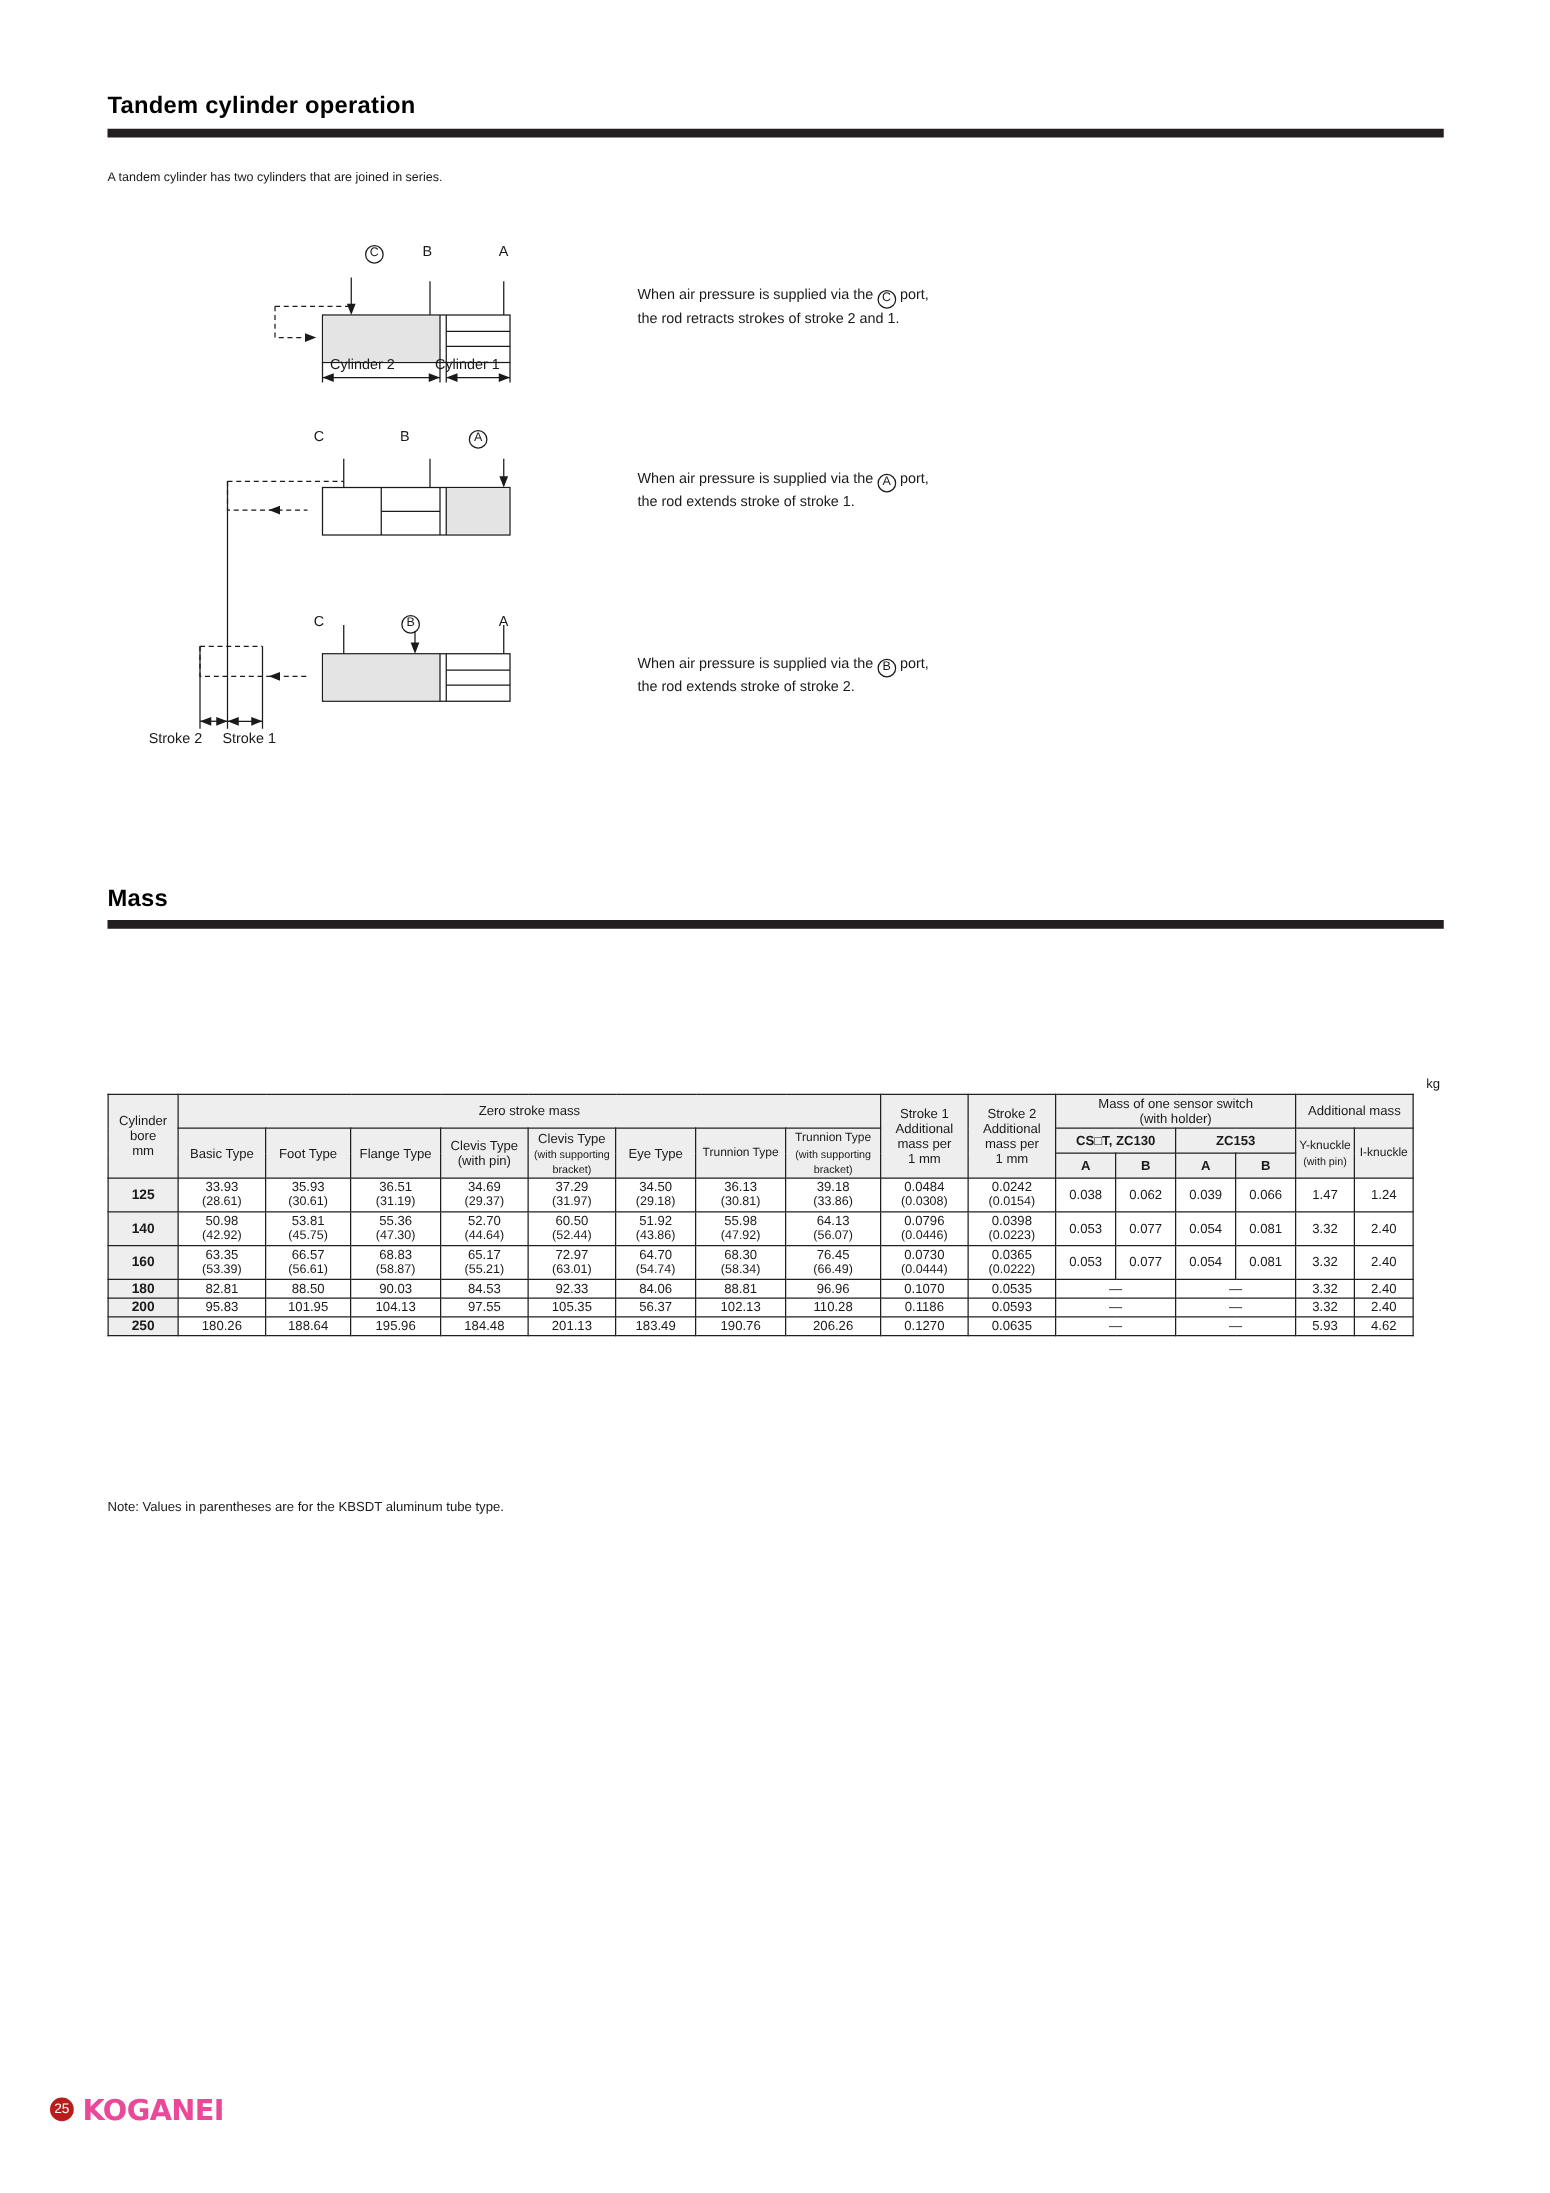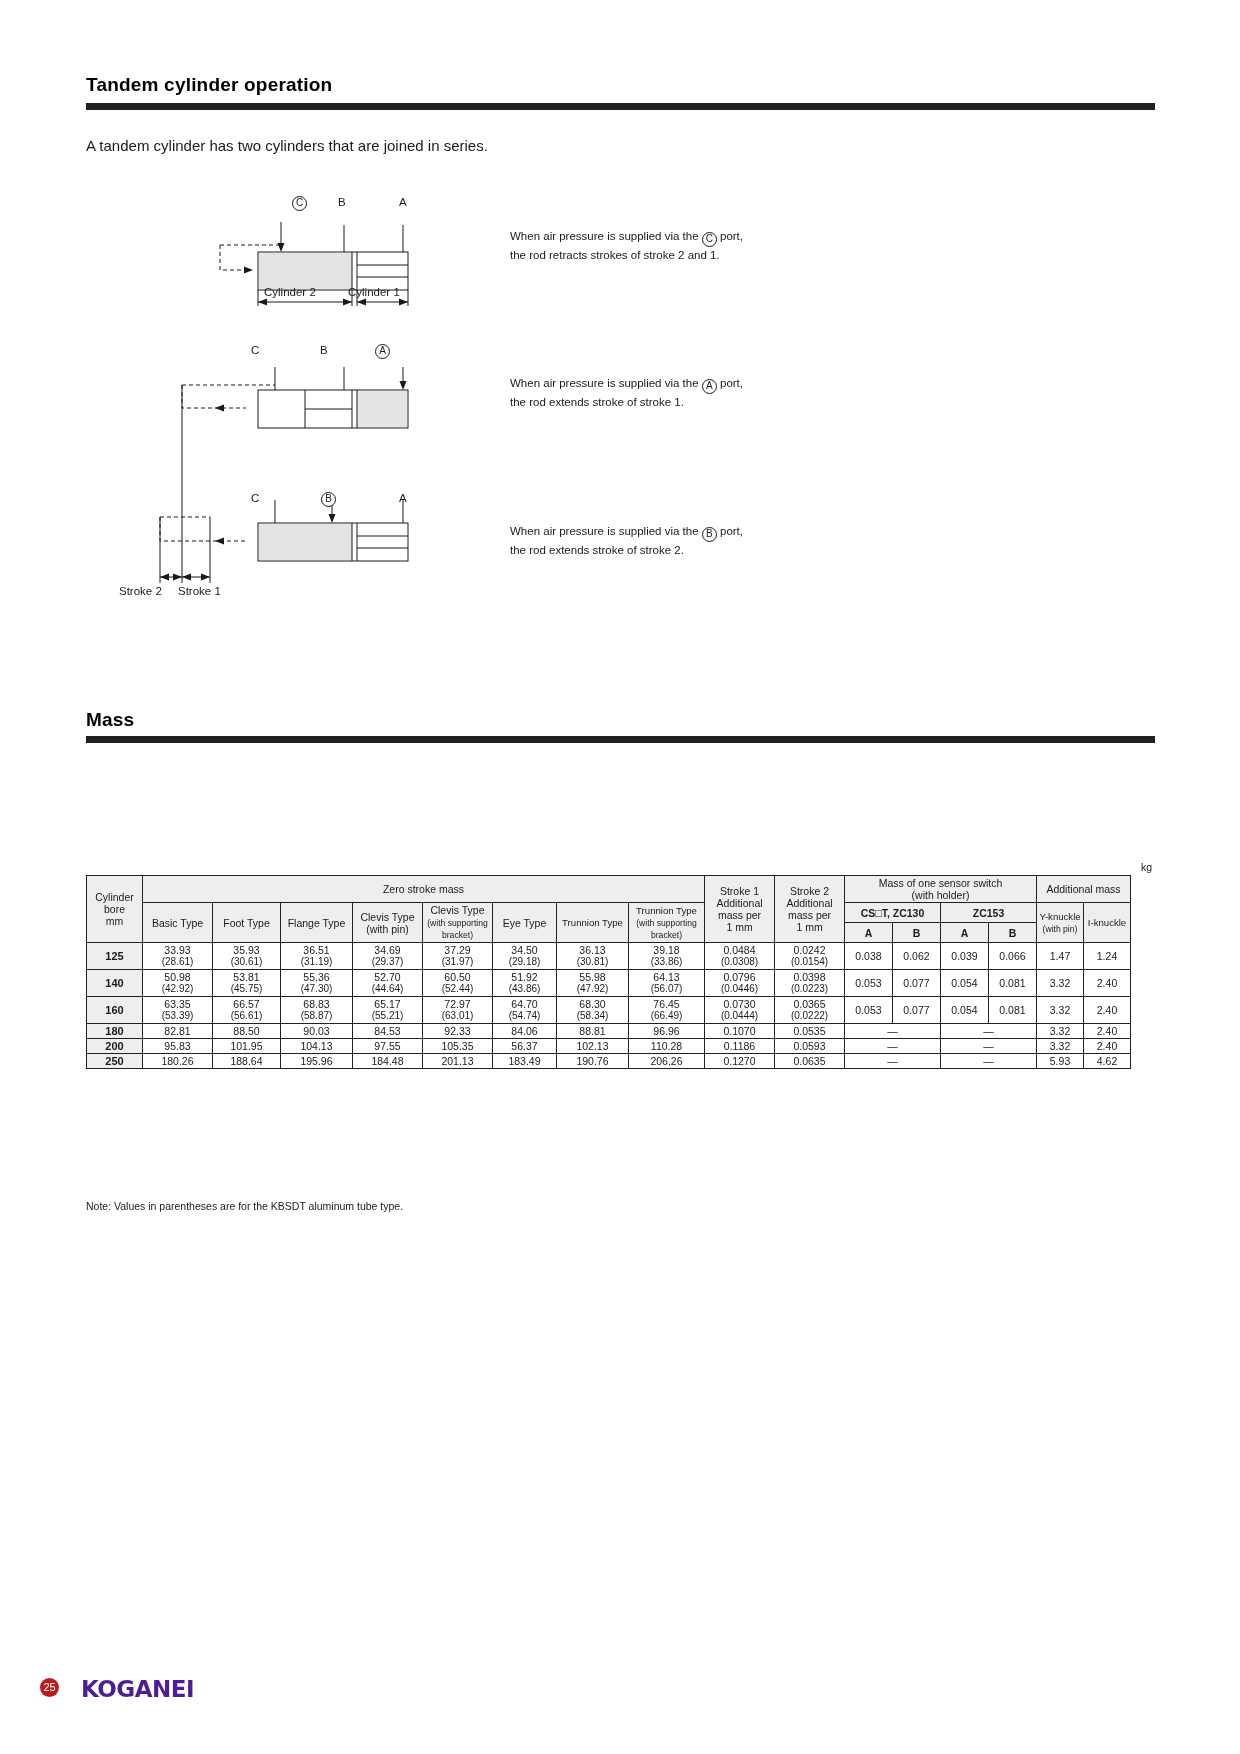--- a/index.html
+++ b/index.html
@@ -32,21 +32,21 @@
   }
   .rule {
     position: absolute;
     height: 7px;
     background: #231f20;
   }
 
   
   .intro-line {
     position: absolute;
-    font-size: 15px;
+    font-size: 10px;
     color: #1a1a1a;
     white-space: nowrap;
   }
 
   
   .diag {
     position: absolute;
   }
   .note {
     position: absolute;
@@ -129,26 +129,26 @@
     height: 19px;
     border-radius: 50%;
     background: #b91c1c;
     color: #fff;
     font-size: 11px;
     text-align: center;
     line-height: 19px;
   }
   .footer-logo {
     position: absolute;
-    left: 81px;
+    left: 66px;
     top: 1676px;
     font-size: 23px;
     font-weight: bold;
     letter-spacing: -0.5px;
-    color: #4c1d95;
+    color: #ec4899;
     font-family: "DejaVu Sans", sans-serif;
   }
 </style>
 </head>
 <body>
 
 <div class="page">
 
   <div class="section-title" style="left:86px; top:74px;">Tandem cylinder operation</div>
   <div class="rule" style="left:86px; top:103px; width:1069px;"></div>

